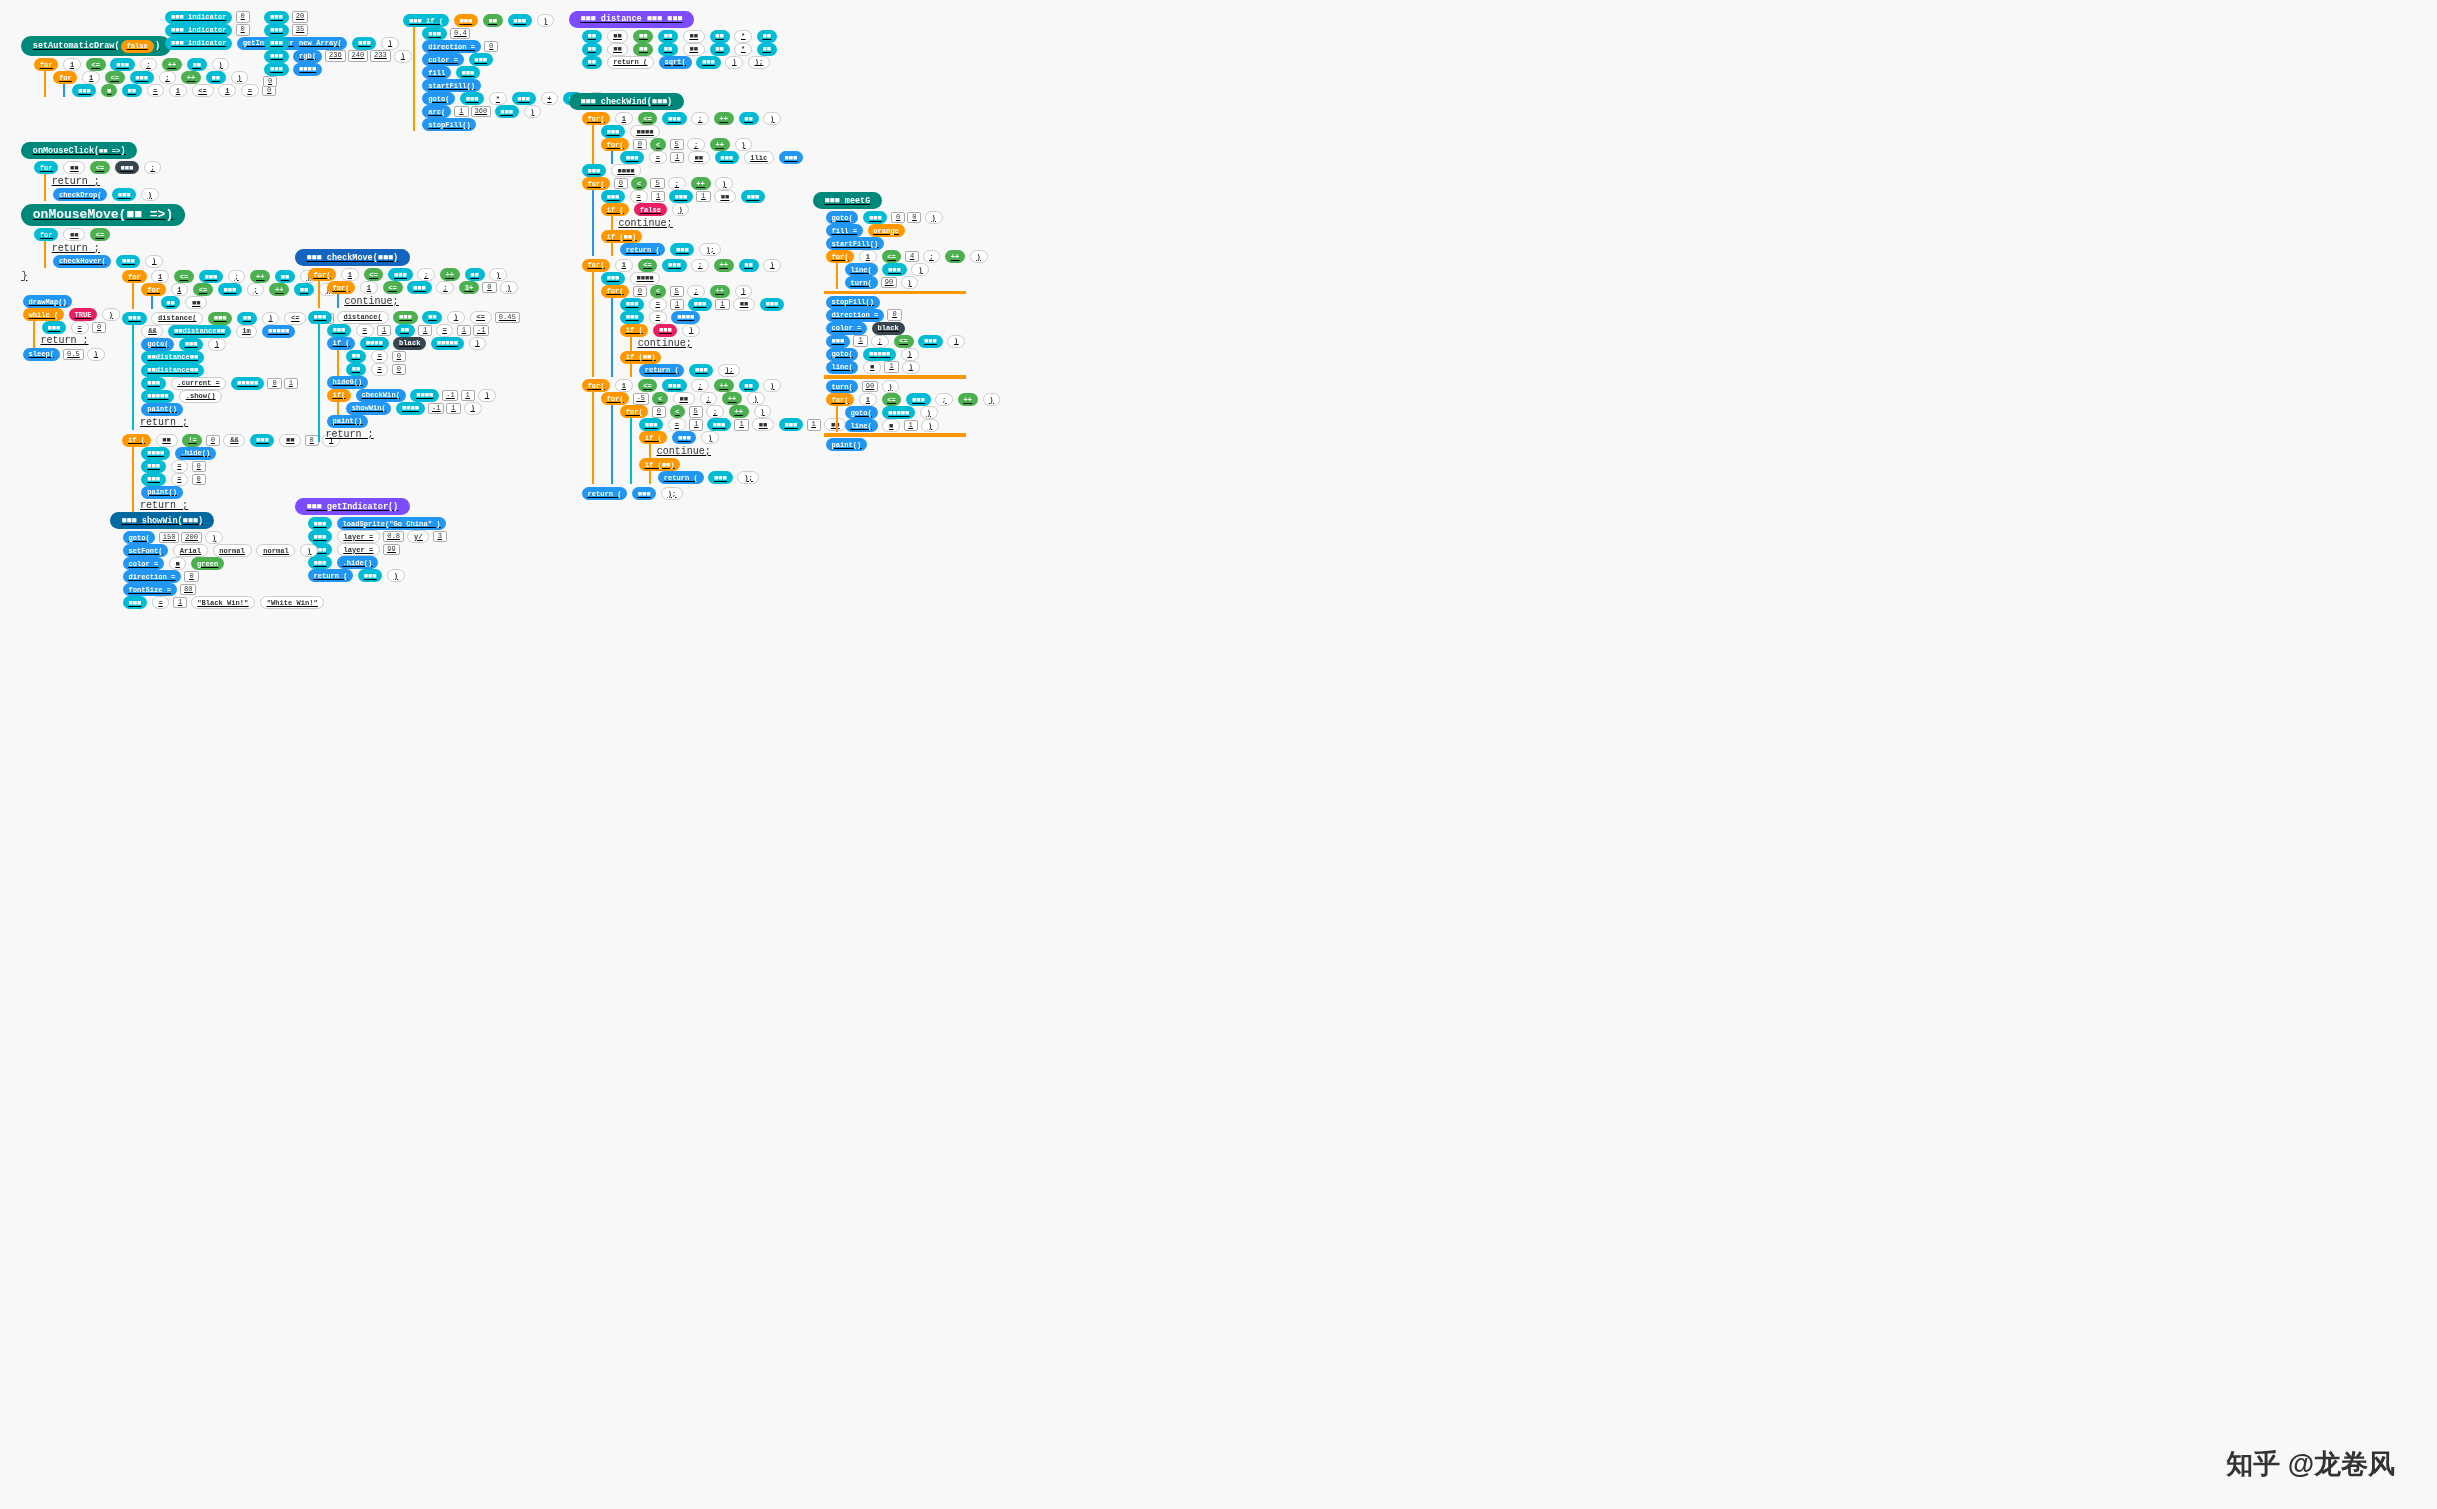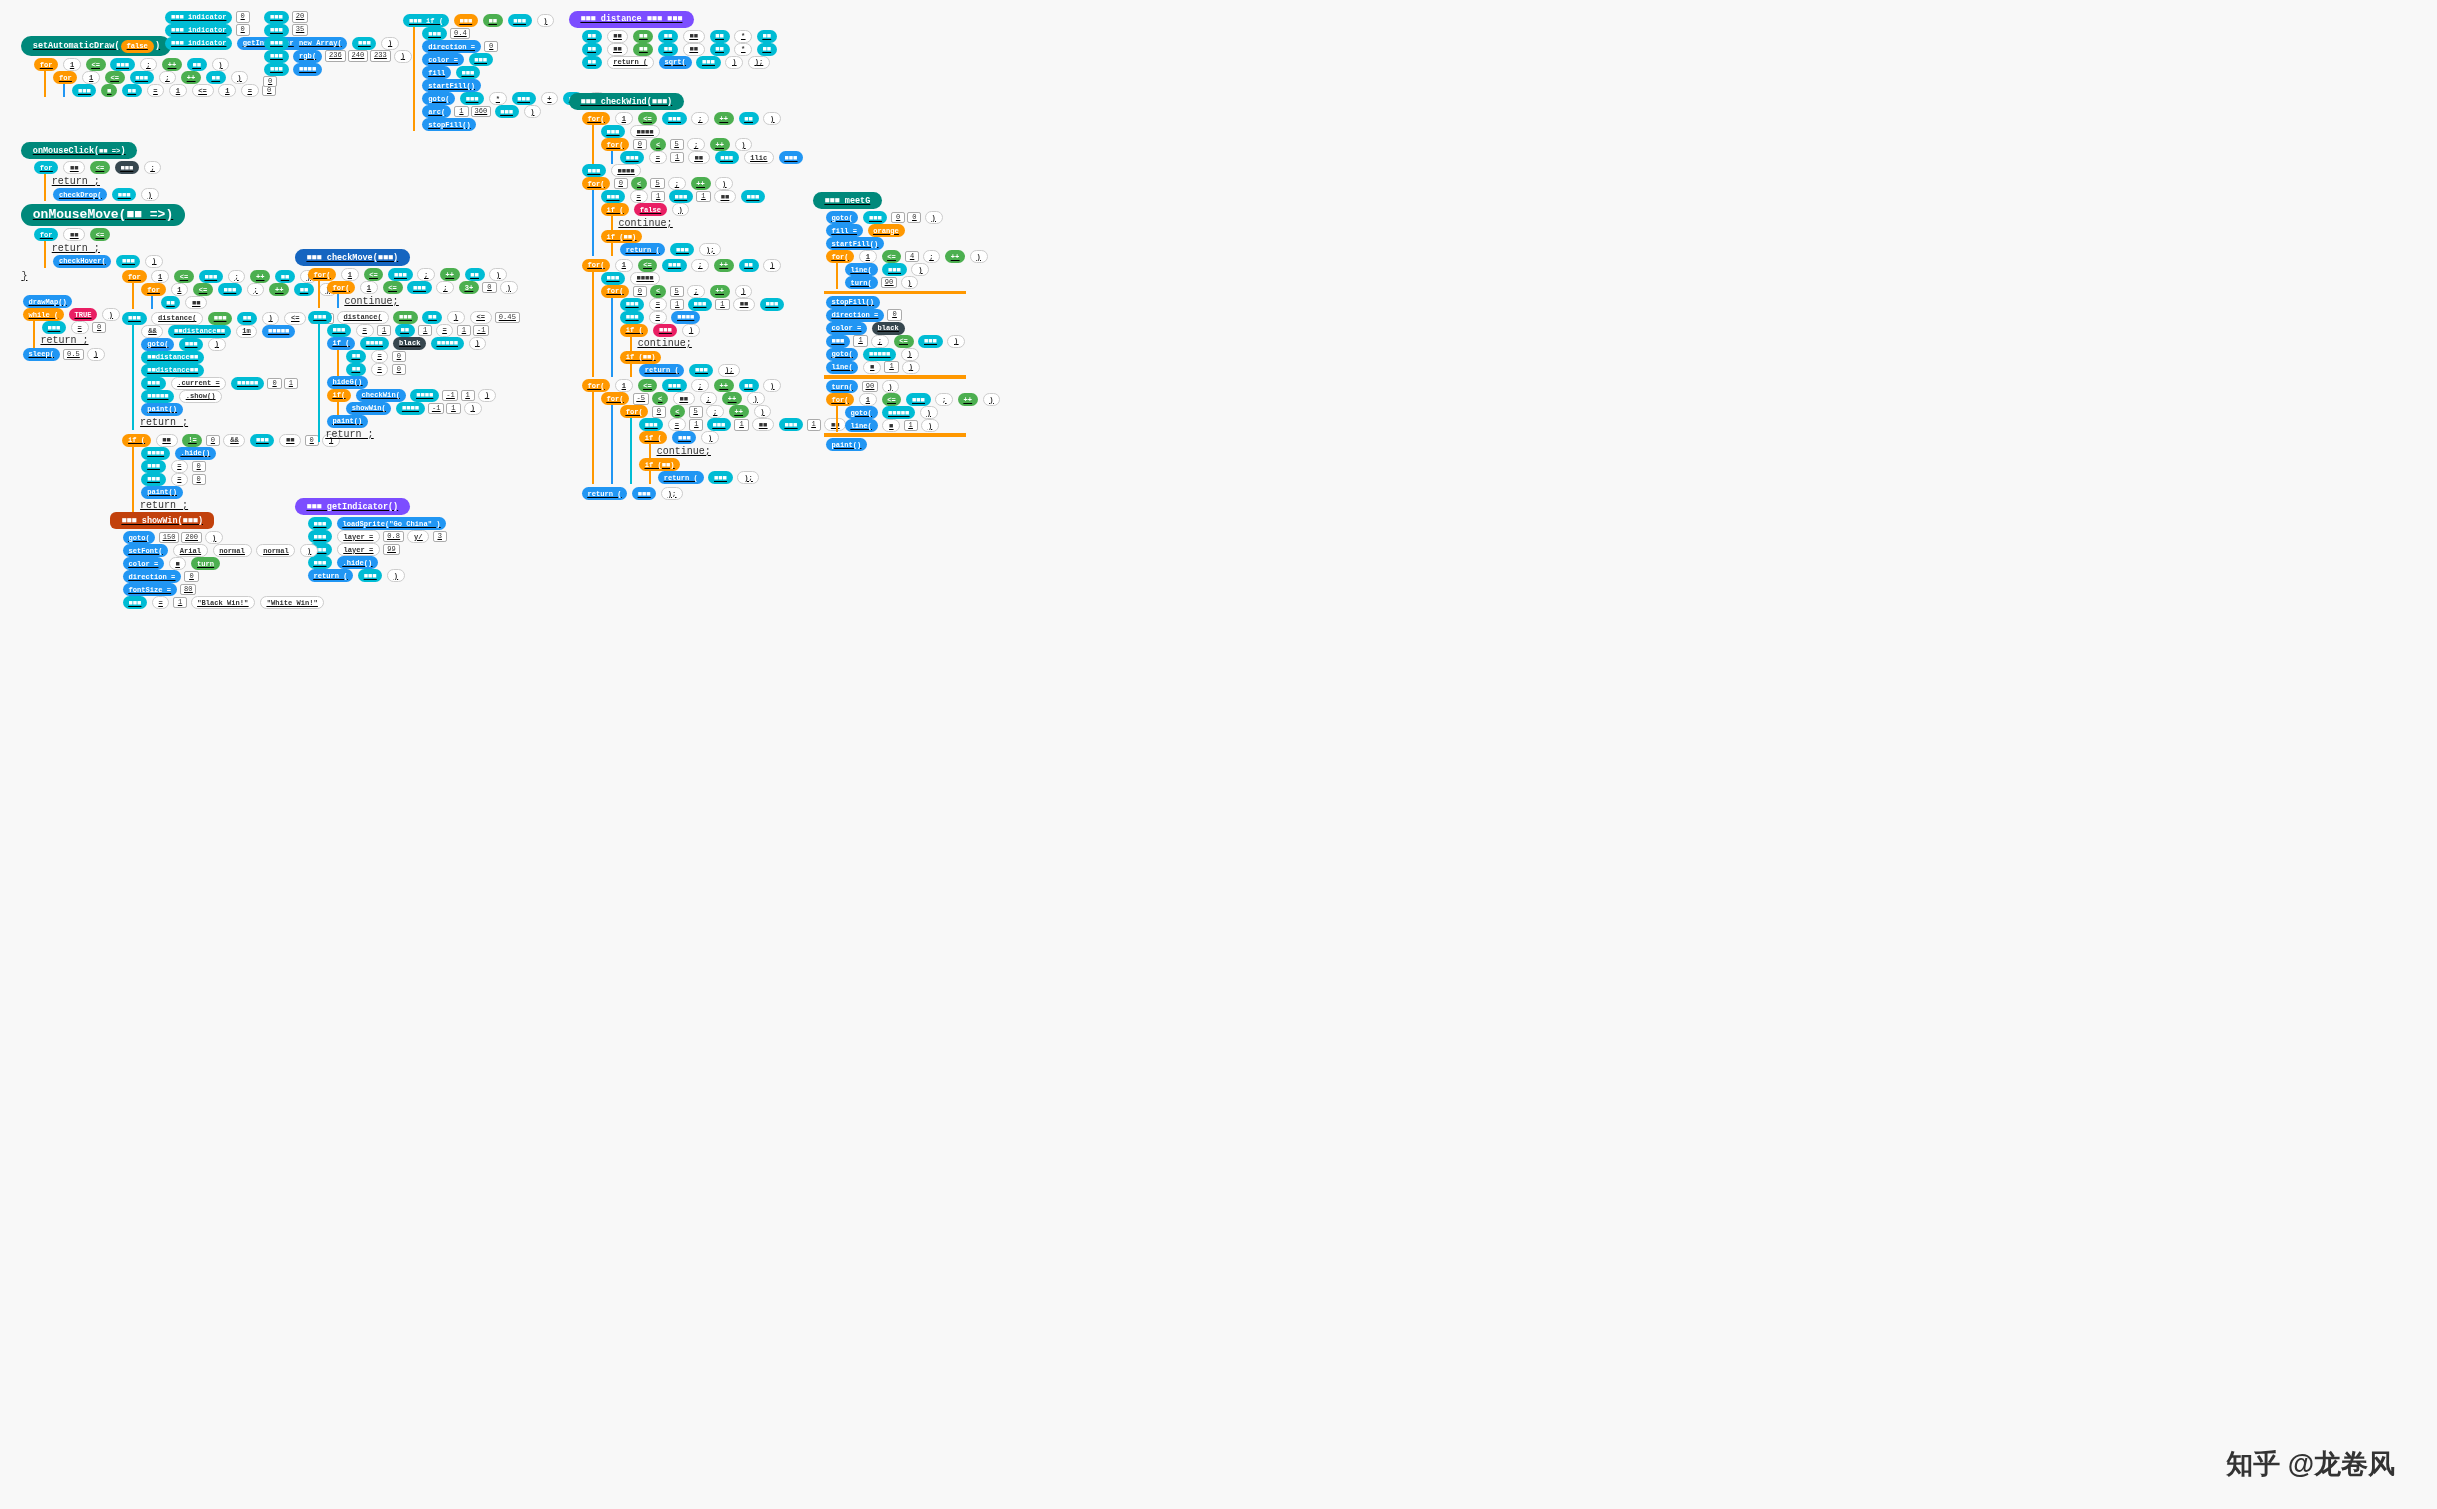--- a/index.html
+++ b/index.html
@@ -75,21 +75,21 @@
       display: inline-flex;
       align-items: center;
       margin-bottom: 2.1px;
       font-weight: bold;
       color: white;
       font-size: 8.5px;
     }
 
     .hdr-purple { background: #7c4dff; }
     .hdr-teal { background: #00897b; }
-    .hdr-orange { background: #c2410c; border-radius: 6px; }
+    .hdr-orange { background: #0369a1; }
     .hdr-blue { background: #1565c0; }
 
     .stack { display: flex; flex-direction: column; text-decoration: underline; }
     .row { display: flex; flex-direction: row; align-items: center; gap: 2.1px; }
 
     .bracket-orange {
       border-left: 2.8px solid #ff9800;
       padding-left: 5.7px;
     }
     .bracket-blue {
@@ -845,21 +845,21 @@
         <div class="row">
           <span class="pill pill-blue">setFont(</span>
           <span class="pill pill-white">Arial</span>
           <span class="pill pill-white">normal</span>
           <span class="pill pill-white">normal</span>
           <span class="pill pill-white">)</span>
         </div>
         <div class="row">
           <span class="pill pill-blue">color =</span>
           <span class="pill pill-white">■</span>
-          <span class="pill pill-light-green" style="background:#4caf50;">turn</span>
+          <span class="pill pill-light-green" style="background:#4caf50;">green</span>
         </div>
         <div class="row">
           <span class="pill pill-blue">direction =</span>
           <span class="num-input">0</span>
         </div>
         <div class="row">
           <span class="pill pill-blue">fontSize =</span>
           <span class="num-input">80</span>
         </div>
         <div class="row">

